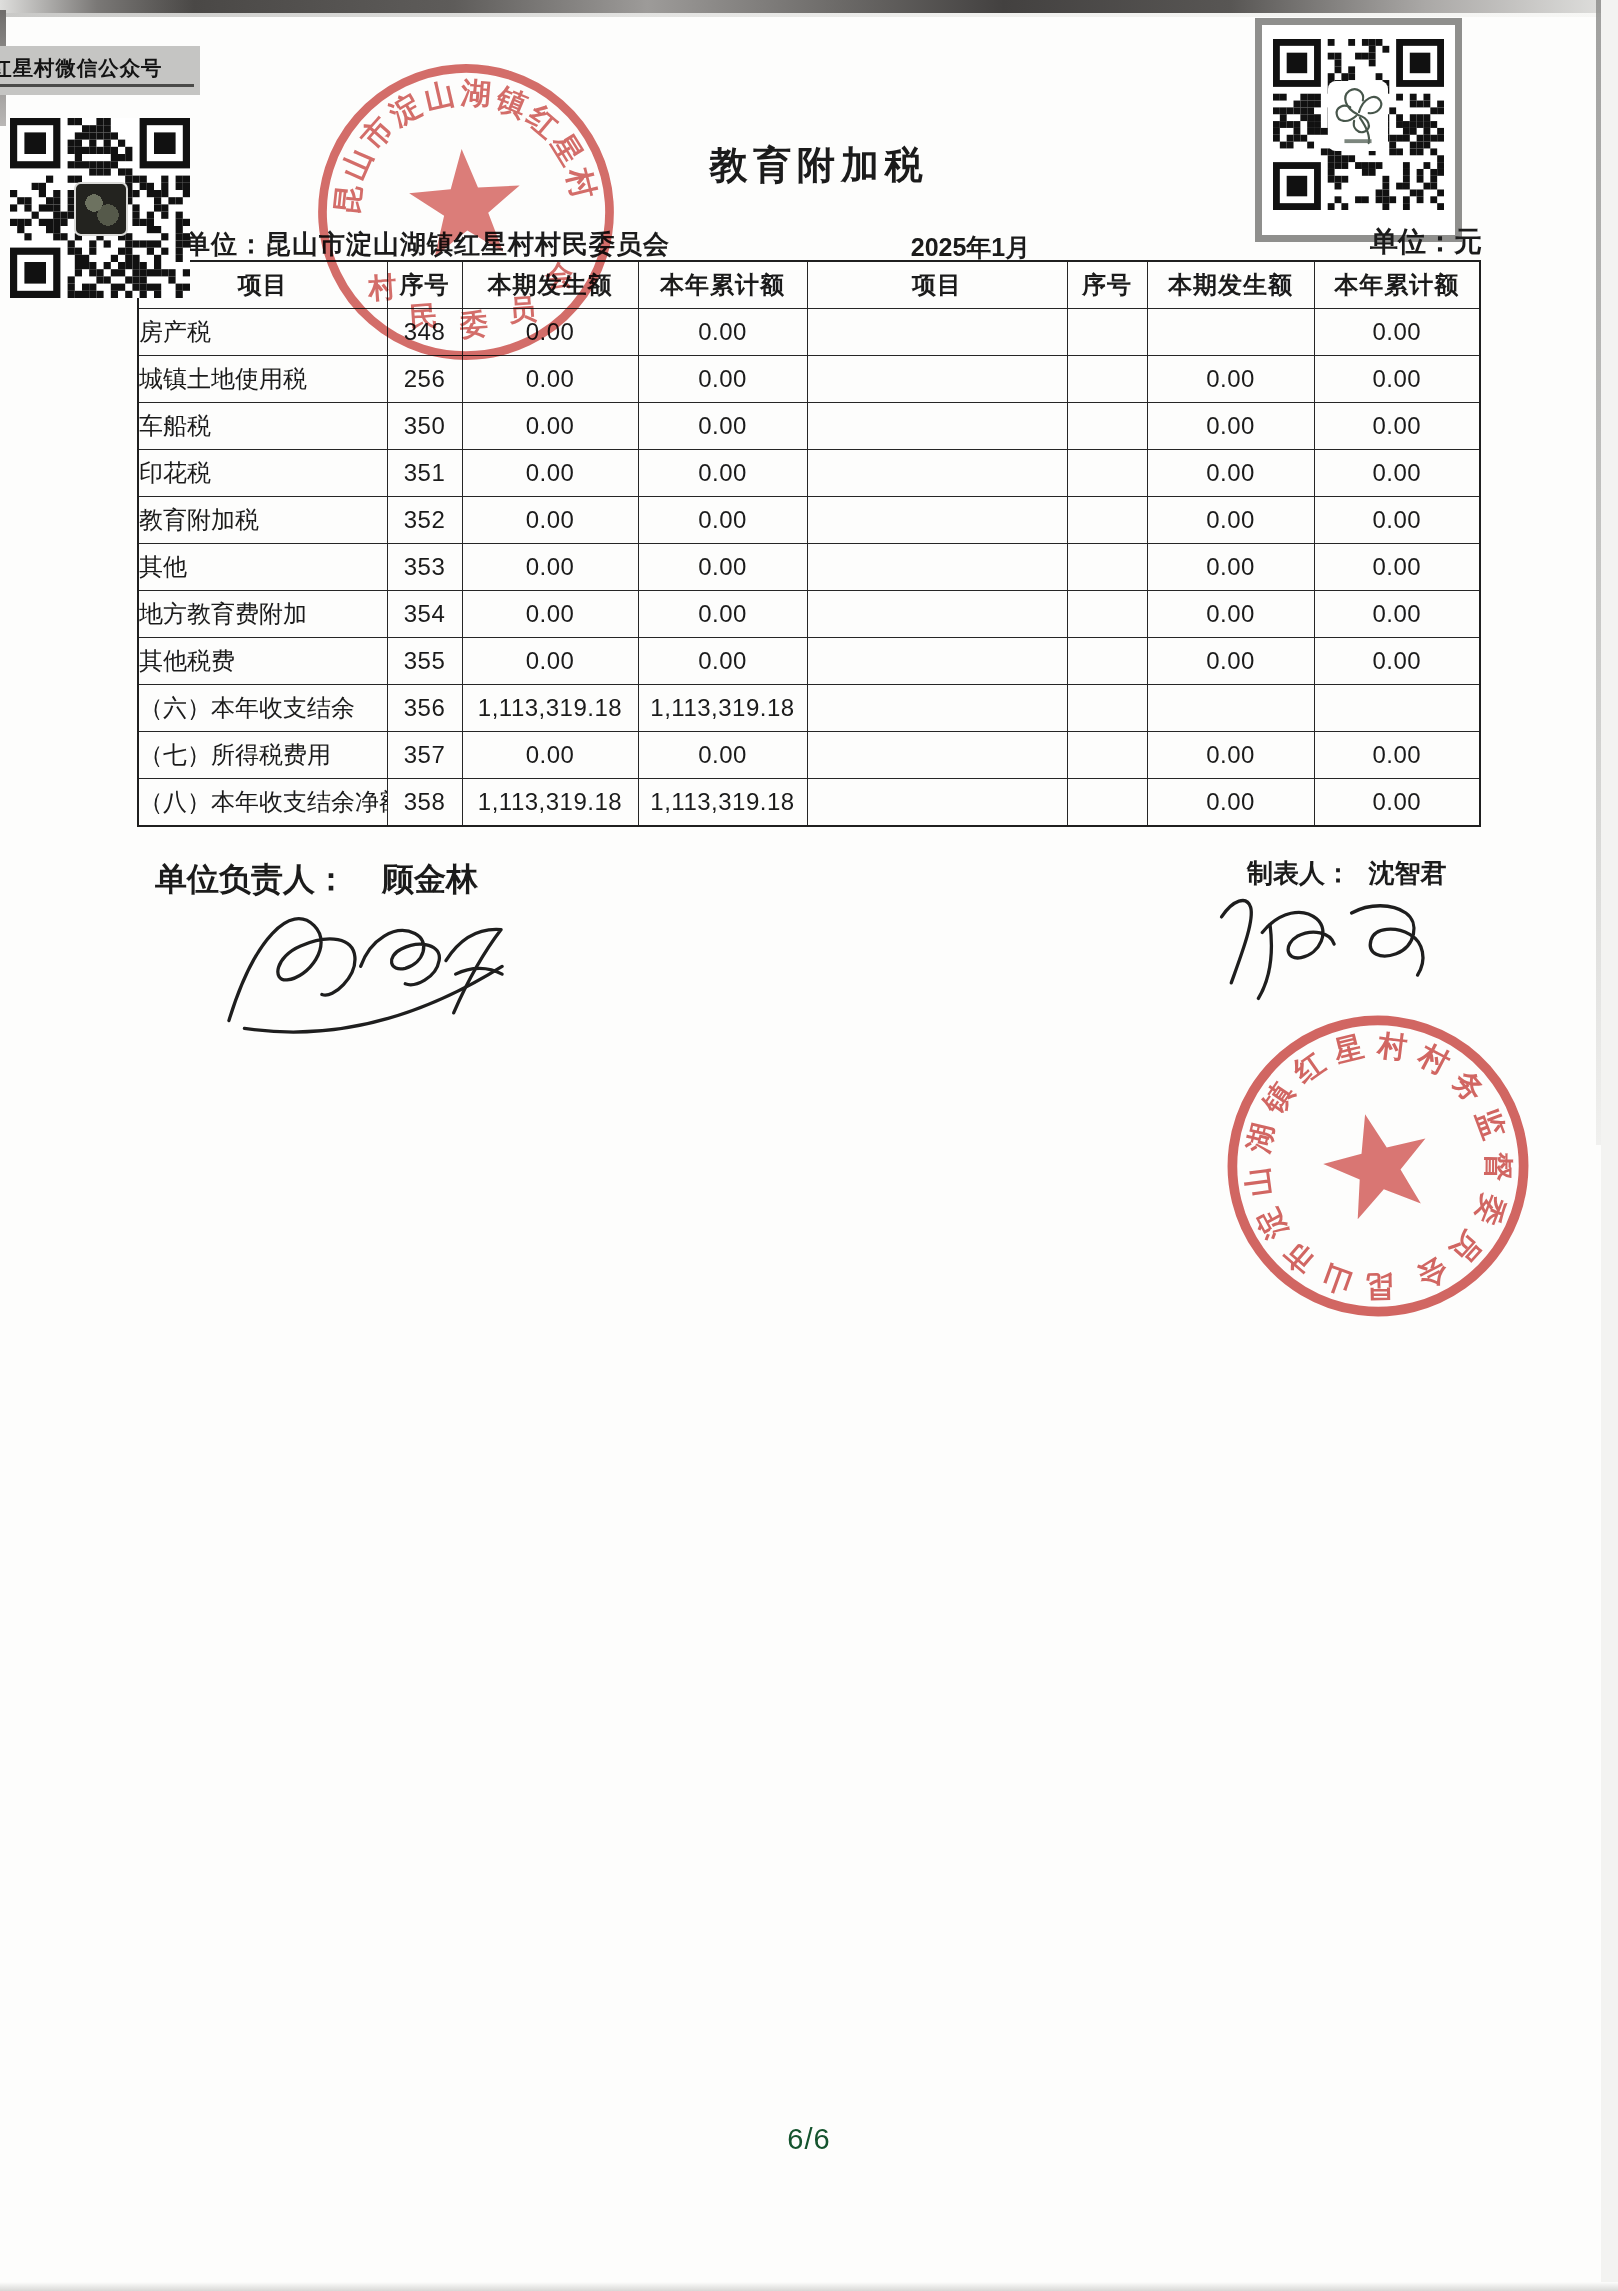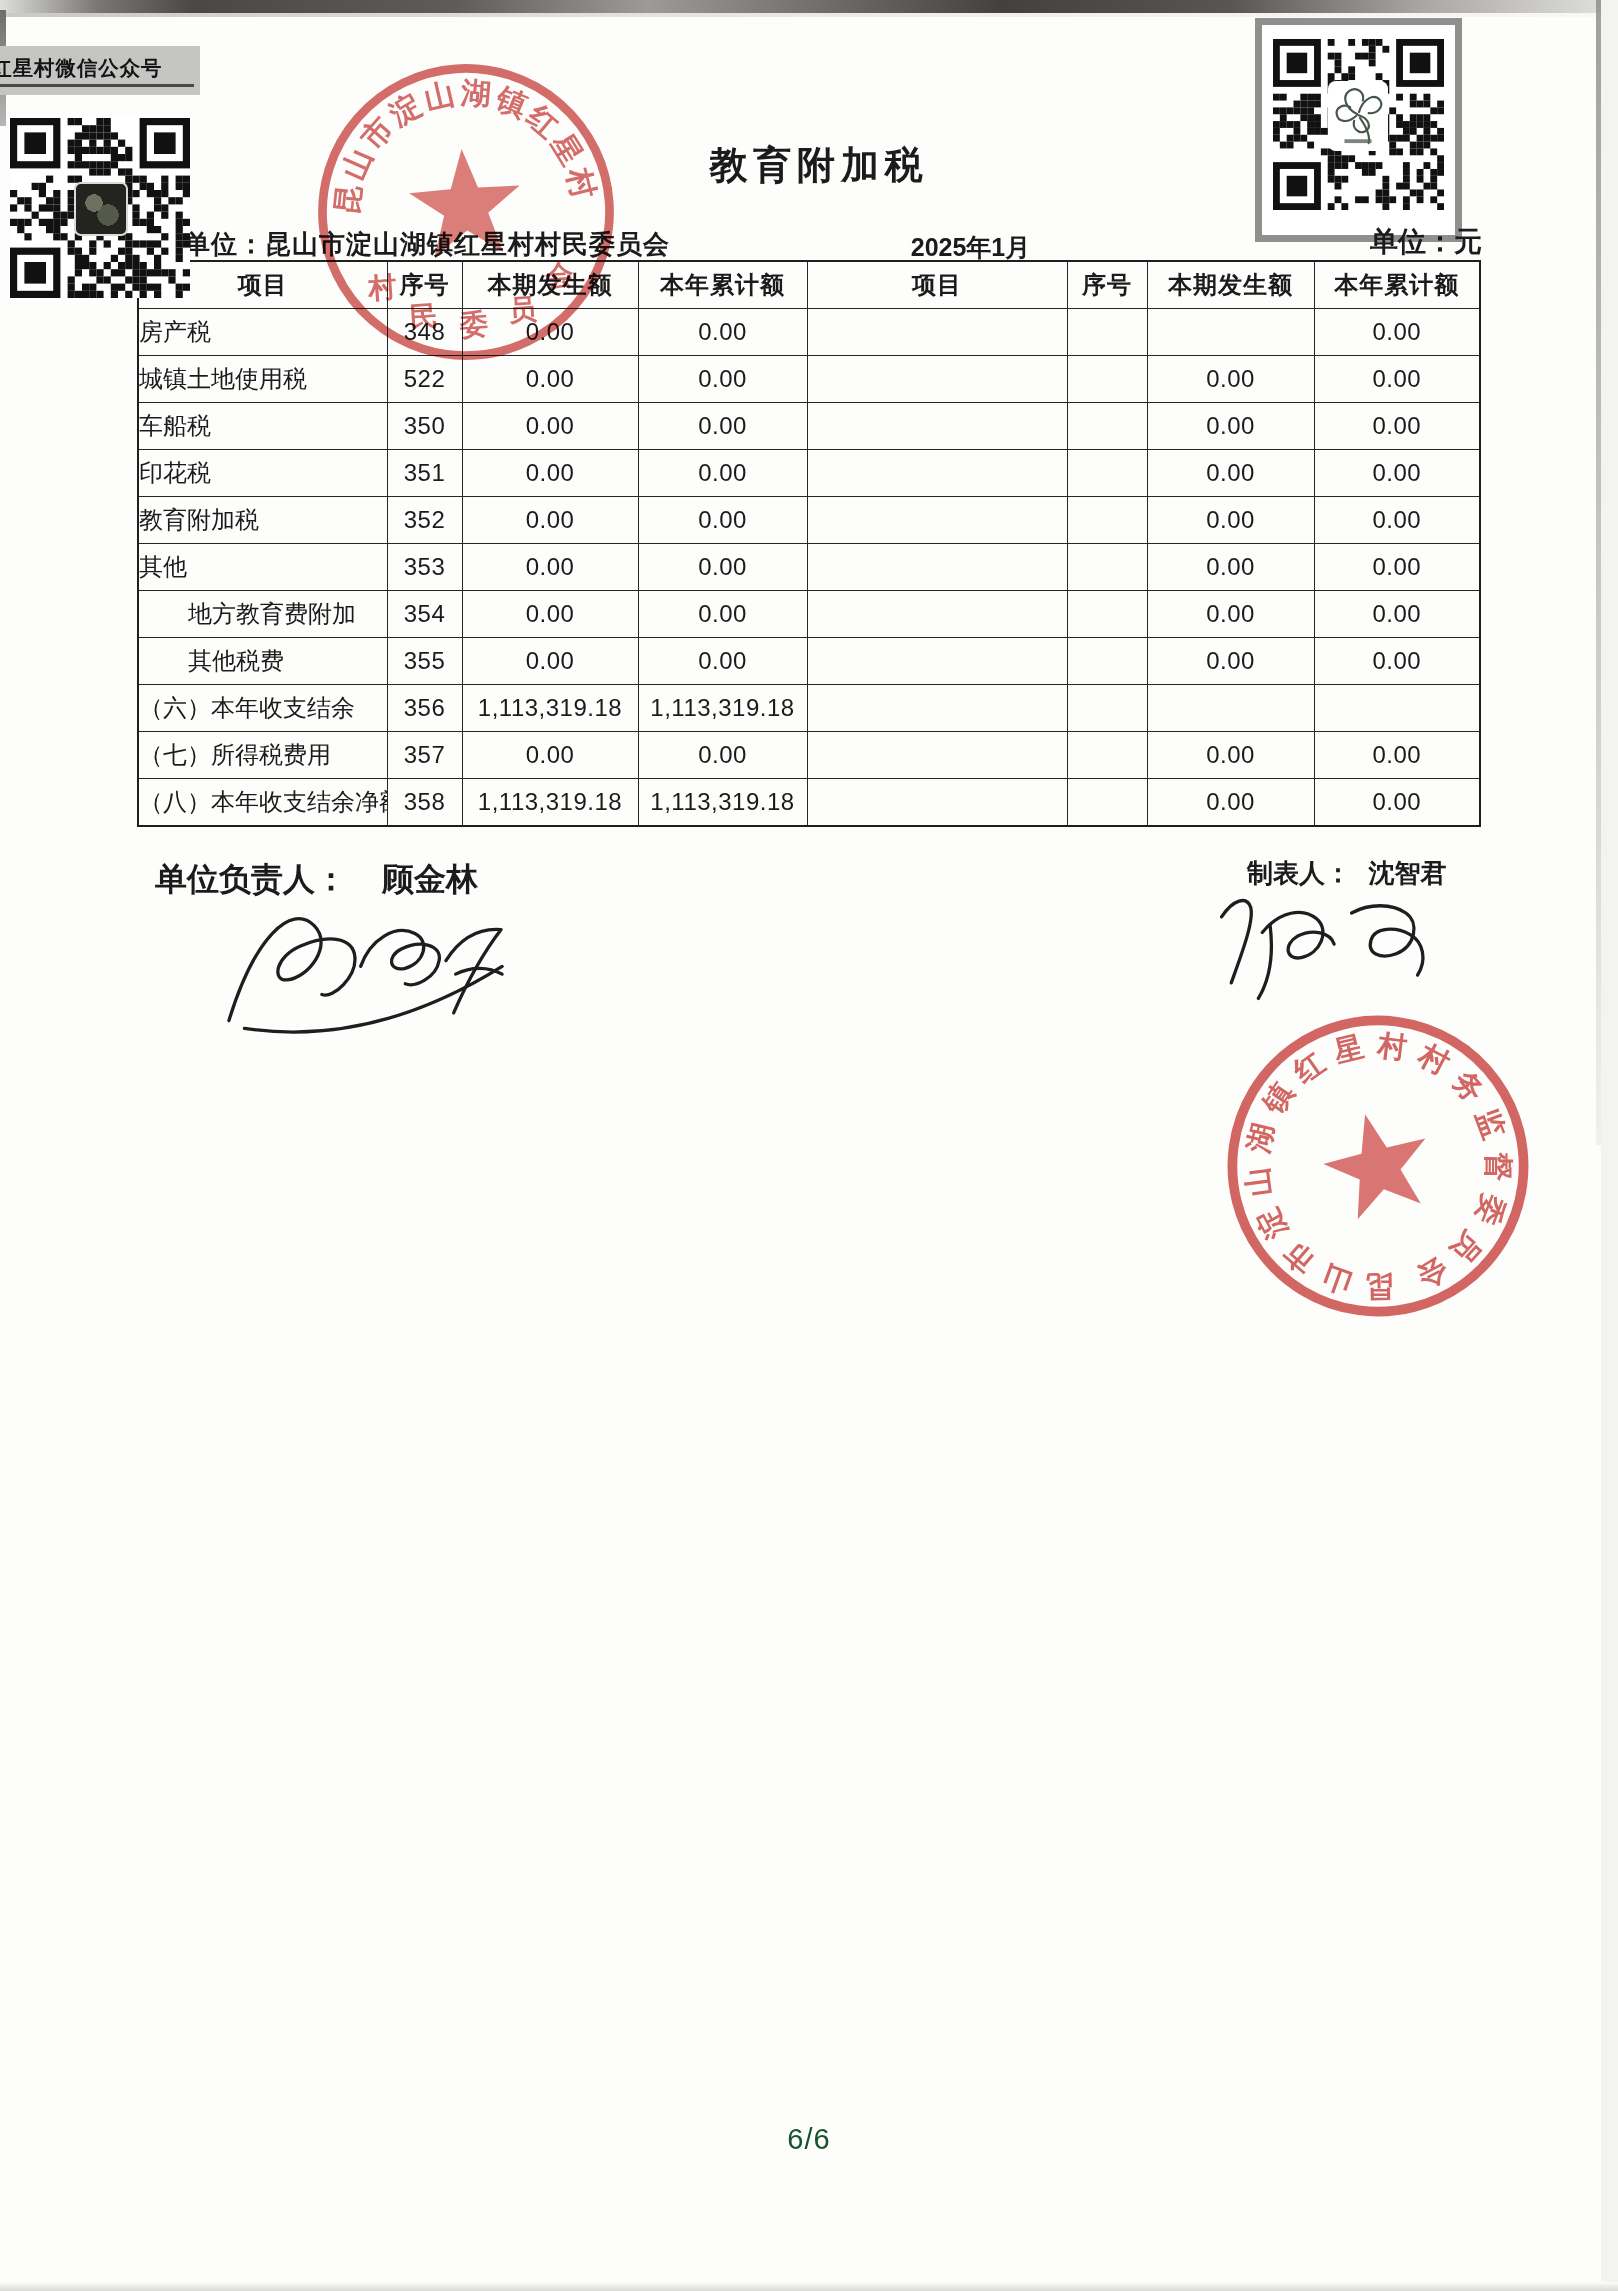--- a/index.html
+++ b/index.html
@@ -36,21 +36,21 @@
   #qr-right{position:absolute;left:10.7px;top:13.6px;width:171px;height:171px;}
   .qr-right-logo{position:absolute;left:66px;top:56px;width:60px;height:70px;background:#fff;border-radius:7.8px;}
 
   
   table.sheet{position:absolute;left:137px;top:260px;width:1341px;border-collapse:collapse;table-layout:fixed;
     z-index:5;border:2.9px solid #1f1f1f;}
   table.sheet th,table.sheet td{border:1.9px solid #262626;font-size:24px;padding:0;height:46px;
     overflow:hidden;white-space:nowrap;}
   table.sheet th{font-weight:600;text-align:center;letter-spacing:1px;}
   td.item{text-align:left;padding-left:15.5px;}
-  td.item.indent{padding-left:49px;}
+  td.item.indent{}
   td.num{text-align:center;letter-spacing:0.5px;}
 
   
   .stamp{z-index:40;mix-blend-mode:multiply;pointer-events:none;}
   #stamp-top{left:306px;top:52px;width:320px;height:320px;opacity:.8;transform:rotate(-4deg);}
   #stamp-bottom{left:1213px;top:1001px;width:330px;height:330px;opacity:.84;transform:rotate(-14deg);}
 
   
   .resp{left:155px;top:858px;font-size:32px;font-weight:600;z-index:10;white-space:nowrap;}
   .resp .name{margin-left:35px;font-weight:600;}
@@ -528,21 +528,21 @@
         <td class="num">348</td>
         <td class="num">0.00</td>
         <td class="num">0.00</td>
         <td class="item"></td>
         <td class="num"></td>
         <td class="num"></td>
         <td class="num">0.00</td>
       </tr>
       <tr>
         <td class="item">城镇土地使用税</td>
-        <td class="num">522</td>
+        <td class="num">256</td>
         <td class="num">0.00</td>
         <td class="num">0.00</td>
         <td class="item"></td>
         <td class="num"></td>
         <td class="num">0.00</td>
         <td class="num">0.00</td>
       </tr>
       <tr>
         <td class="item">车船税</td>
         <td class="num">350</td>

